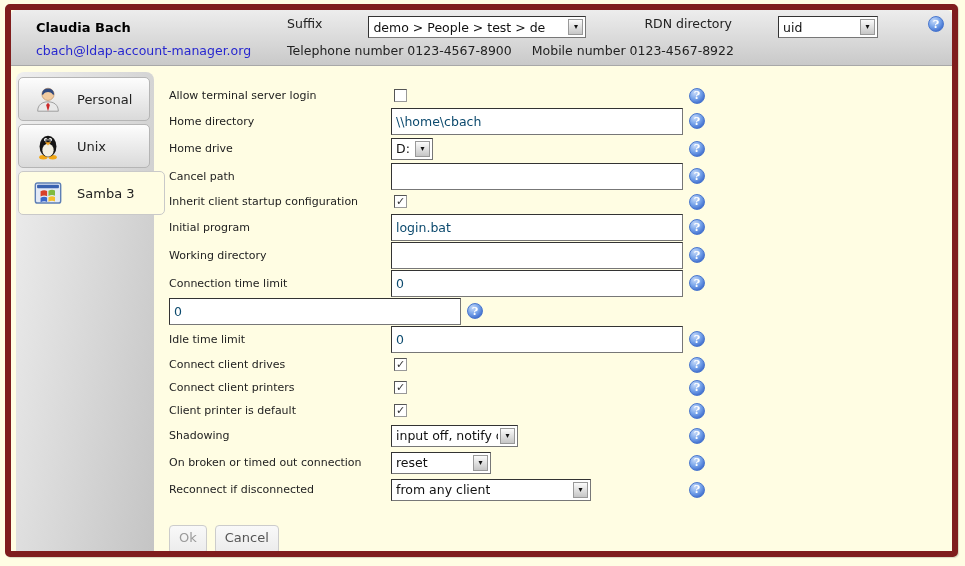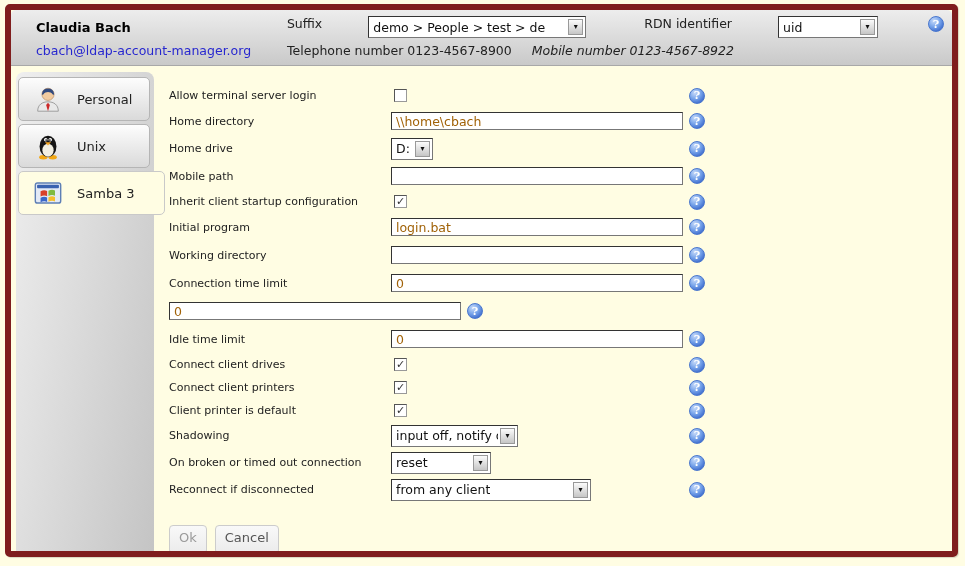--- a/index.html
+++ b/index.html
@@ -9,21 +9,21 @@
   
   .header { height:56px; background:linear-gradient(#EDEDED,#C9C9C9); border-bottom:1px solid #A8A8A8; border-radius:5px 5px 0 0; padding:5px 8px 0 25px; }
   .header-row1 { display:flex; justify-content:space-between; align-items:center; height:24px; }
   .user-name { font-size:13px; font-weight:bold; color:#000; }
   .header-right { display:flex; align-items:flex-start;gap:40px; }
   .hlabel { font-size:12.5px; color:#222; margin-right:6px; white-space:nowrap; }
   .hlabel.rdn { margin-left:18px; }
   .header-row2 { display:flex; align-items:center; height:22px; font-size:12.5px; }
   .email { color:#2727CF; text-decoration:none; cursor:pointer; }
   .phone { color:#222; margin-left:36px; white-space:nowrap; }
-  .phone.mobile { margin-left:20px;font-style:italic; }
+  .phone.mobile { margin-left:20px; }
 
   
   .sel { display:inline-flex; align-items:center; justify-content:space-between; height:22px; background:#fff; border:1px solid; border-color:#333 #777 #777 #333; padding-left:4px; font-size:12.5px; color:#111; cursor:pointer; }
   .sel-text { white-space:nowrap; overflow:hidden; }
   .sel-arrow { flex:none; width:15px; height:16px; margin:2px; background:linear-gradient(#FBFBFB,#C6C6C6); border:1px solid #999; display:inline-flex; align-items:center; justify-content:center; font-size:8px; line-height:1; color:#111; }
   .sel-suffix { width:218px; }
   .sel-rdn { width:100px; margin-right:10px; }
 
   
   .help { flex:none; width:16px; height:16px; border-radius:50%; background:radial-gradient(circle at 35% 28%, #C8DBF9, #76A3EA 45%, #3866CA 85%); border:1px solid #4A77CE; color:#fff; font-size:11px; font-weight:bold; font-family:"DejaVu Serif",serif; display:inline-flex; align-items:center; justify-content:center; cursor:pointer; }
@@ -39,41 +39,41 @@
   .main { flex:1; padding:18px 0 0 15px; }
 
   
   .frow { display:flex; align-items:center; }
   .frow.checkbox { height:23px; }
   .frow.text { height:28px; }
   .frow.select { height:27px; }
   .flabel { flex:none; width:222px; font-size:11px; color:#222; white-space:nowrap; }
   .fctrl { flex:none; width:298px; display:flex; align-items:center; }
   .cb { width:13px; height:13px; margin-left:3px; background:#fff; border:1px solid; border-color:#555 #999 #999 #555; display:inline-flex; align-items:center; justify-content:center; font-size:11px; line-height:1; color:#333; cursor:pointer; }
-  .ti { height:18px; border:1px solid; border-color:#333 #777 #777 #333; background:#fff; font-family:"DejaVu Sans","Liberation Sans",sans-serif; font-size:12.5px; padding:1px 4px; color:#a16207; }
+  .ti { height:27px; border:1px solid; border-color:#333 #777 #777 #333; background:#fff; font-family:"DejaVu Sans","Liberation Sans",sans-serif; font-size:12.5px; padding:1px 4px; color:#0c4a6e; }
 
   .btnrow { margin-top:22px; display:flex; gap:8px; }
   .btn { font-family:"DejaVu Sans","Liberation Sans",sans-serif; font-size:13px; background:linear-gradient(#F9F9F9,#EBEBEB); border:1px solid #CCC; border-radius:4px; padding:4px 9px 8px 9px; cursor:pointer; color:#555; }
   .btn.ok { color:#9A9A9A; }
 </style>
 </head>
 <body>
 
 <div class="container">
 
   <div class="header">
     <div class="header-row1">
       <span class="user-name">Claudia Bach</span>
       <div class="header-right">
         <span class="hlabel">Suffix</span>
         <span class="sel sel-suffix">
           <span class="sel-text">demo &gt; People &gt; test &gt; de</span>
           <span class="sel-arrow">▾</span>
         </span>
-        <span class="hlabel rdn">RDN identifier</span>
+        <span class="hlabel rdn">RDN directory</span>
         <span class="sel sel-rdn">
           <span class="sel-text">uid</span>
           <span class="sel-arrow">▾</span>
         </span>
         <span class="help">?</span>
       </div>
     </div>
     <div class="header-row2">
       <a class="email">cbach@ldap-account-manager.org</a>
       <span class="phone">Telephone number 0123-4567-8900</span>
@@ -146,21 +146,21 @@
             <span class="flabel">Home drive</span>
             <span class="fctrl">
               <span class="sel" style="width: 42px;">
                 <span class="sel-text">D:</span>
                 <span class="sel-arrow">▾</span>
               </span>
             </span>
             <span class="help">?</span>
           </div>
           <div class="frow text">
-            <span class="flabel">Mobile path</span>
+            <span class="flabel">Cancel path</span>
             <span class="fctrl">
               <input type="text" class="ti" style="width: 292px;">
             </span>
             <span class="help">?</span>
           </div>
           <div class="frow checkbox">
             <span class="flabel">Inherit client startup configuration</span>
             <span class="fctrl">
               <span class="cb">✓</span>
             </span>

